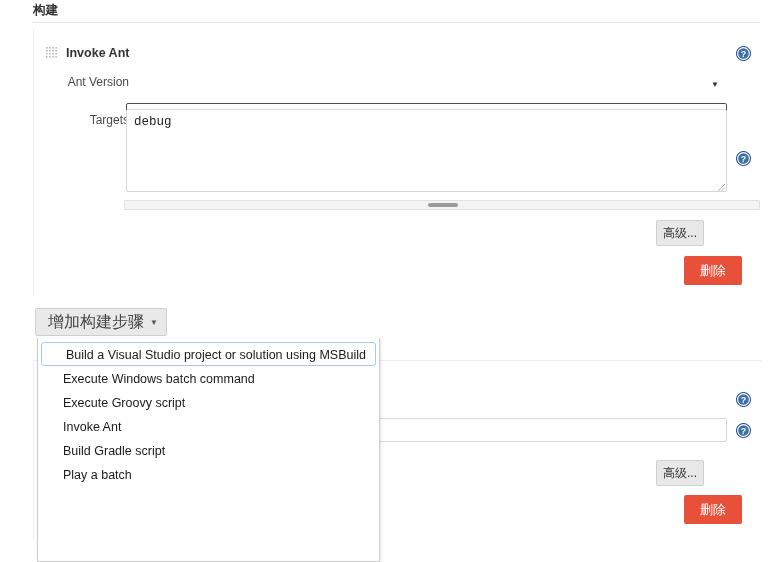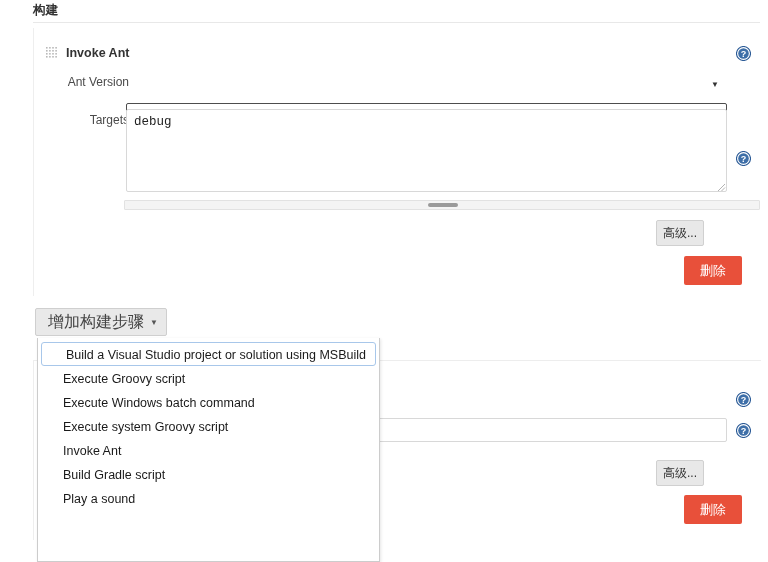--- a/index.html
+++ b/index.html
@@ -363,21 +363,20 @@
       <circle cx="7.5" cy="7.5" r="5.3" fill="#3e6fa8"></circle>
       <text x="7.5" y="11.1" font-family="Liberation Sans, sans-serif" font-size="9" font-weight="bold" fill="#ffffff" text-anchor="middle">?</text>
     </svg>
 
     <button class="btn-advanced" style="left:622px; top:100px;">高级...</button>
     <button class="btn-delete" style="left:650px; top:135px;">删除</button>
   </div>
 
   <div class="dropdown" id="dd-list">
       <div class="dd-item selected">Build a Visual Studio project or solution using MSBuild</div>
+      <div class="dd-item">Execute Windows batch command</div>
       <div class="dd-item">Execute Groovy script</div>
-      <div class="dd-item">Execute Windows batch command</div>
-      <div class="dd-item">Execute system Groovy script</div>
       <div class="dd-item">Invoke Ant</div>
       <div class="dd-item">Build Gradle script</div>
-      <div class="dd-item">Play a sound</div>
+      <div class="dd-item">Play a batch</div>
     </div>
 
 </div>
 
 </body></html>

